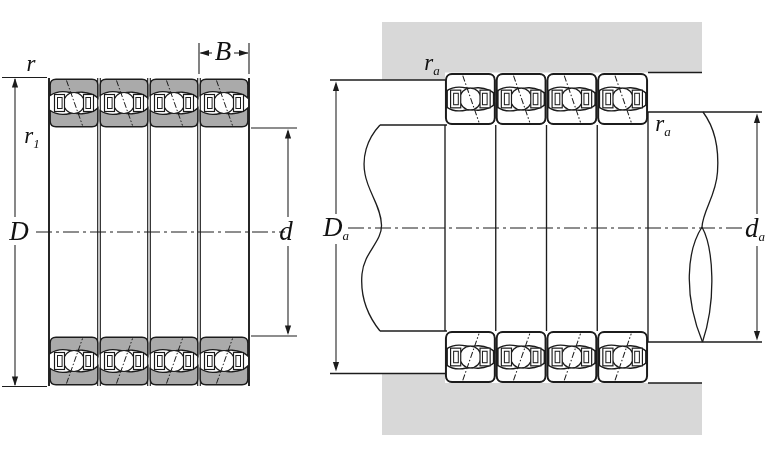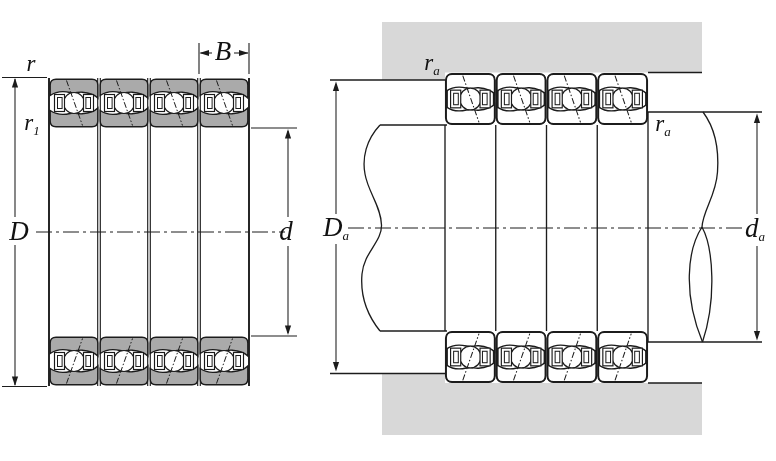--- a/index.html
+++ b/index.html
@@ -280,21 +280,21 @@
         <g>
           <line x1="757" y1="116" x2="757" y2="214" stroke="#1c1c1c" stroke-width="1.05"></line>
           <line x1="757" y1="246" x2="757" y2="338" stroke="#1c1c1c" stroke-width="1.05"></line>
           <path d="M757,113.5 L753.9,123 L760.1,123 Z" fill="#1c1c1c"></path>
           <path d="M757,340.5 L753.9,331 L760.1,331 Z" fill="#1c1c1c"></path>
         </g>
       </g>
     </svg>
 
   <div class="dlabel small" style="left:31px;top:63px;"><span>r</span></div>
-  <div class="dlabel small" style="left:32px;top:124px;"><span>r</span><sub>1</sub></div>
+  <div class="dlabel small" style="left:32px;top:137px;"><span>r</span><sub>1</sub></div>
   <div class="dlabel big" style="left:223px;top:51px;"><span>B</span></div>
   <div class="dlabel big" style="left:19px;top:231px;"><span>D</span></div>
   <div class="dlabel big" style="left:286px;top:231px;"><span>d</span></div>
   <div class="dlabel big" style="left:336px;top:228px;"><span>D</span><sub>a</sub></div>
   <div class="dlabel big" style="left:755px;top:229px;"><span>d</span><sub>a</sub></div>
   <div class="dlabel small" style="left:432px;top:64px;"><span>r</span><sub>a</sub></div>
   <div class="dlabel small" style="left:663px;top:125px;"><span>r</span><sub>a</sub></div>
 
 </div>
 

